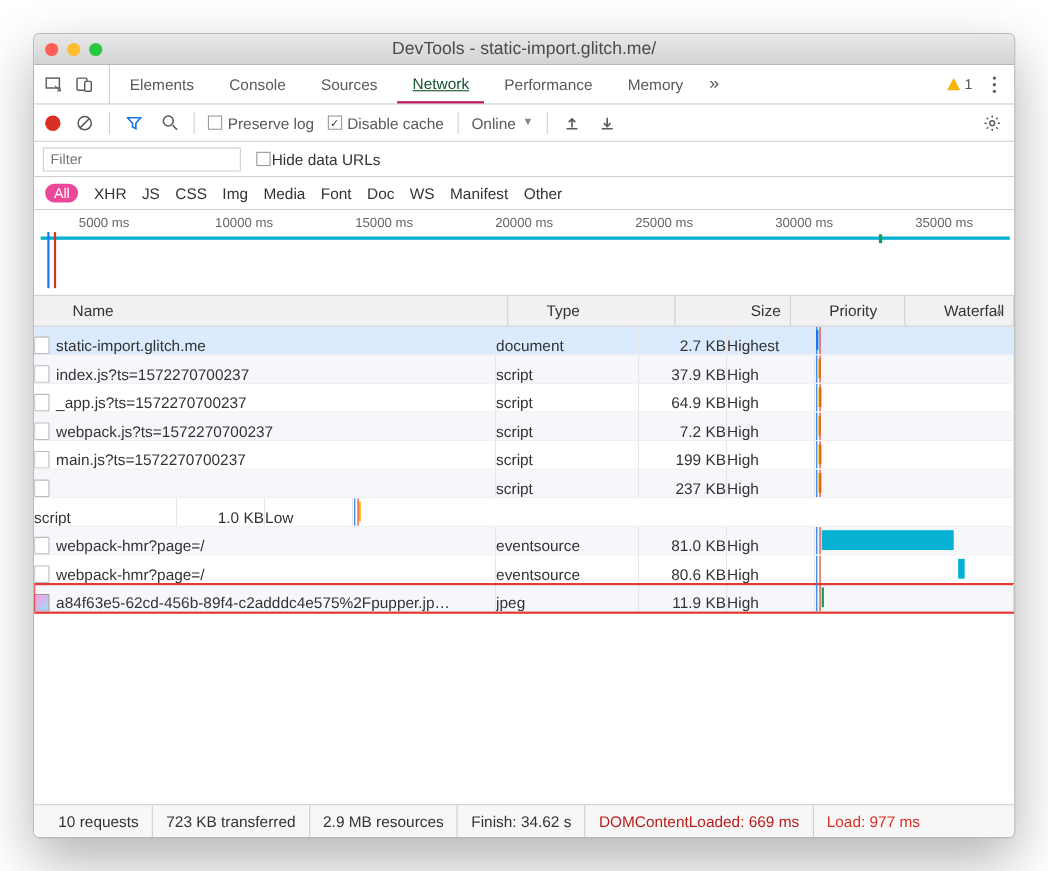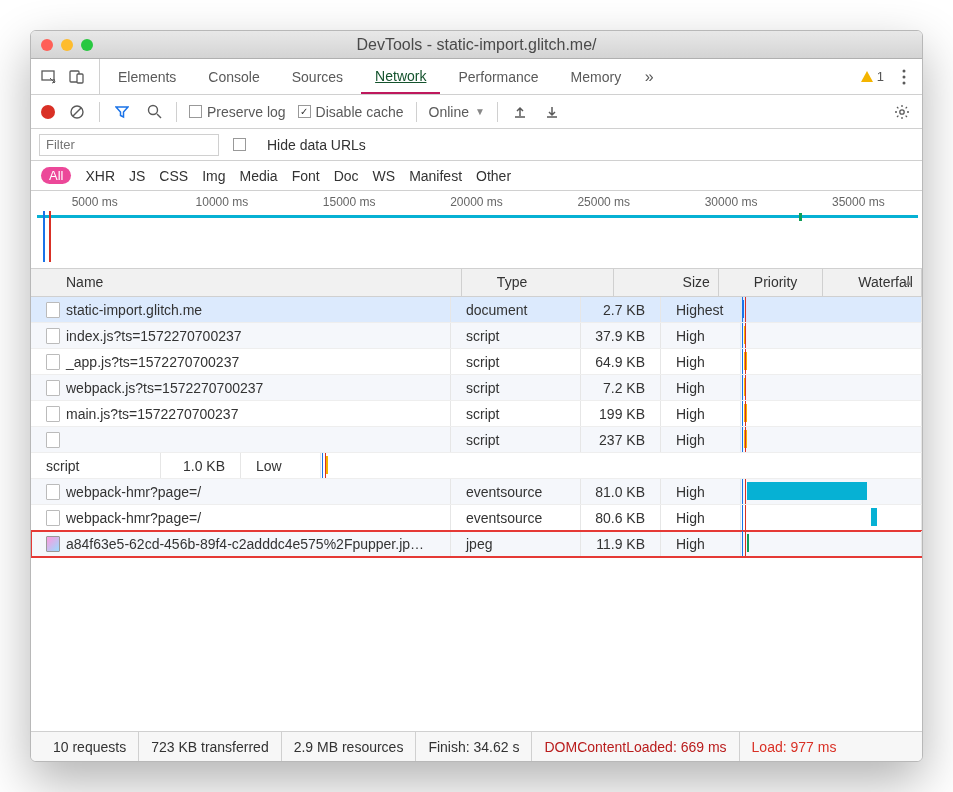--- a/index.html
+++ b/index.html
@@ -31,21 +31,21 @@
 .timeline .bar-line { position:absolute; left:6px; right:4px; top:0; height:3px; background:#06b1d4; }
 .timeline .vline { position:absolute; top:20px; bottom:6px; width:2px; }
 .table-wrap { flex:1; overflow:hidden; display:flex; flex-direction:column; }
 .thead { display:flex; height:28px; background:#f1f1f1; border-bottom:1px solid #d0d0d0; font-size:14px; color:#333; }
 .thead .th { padding:5px 8px; border-right:1px solid #d0d0d0;margin-left:27px; }
 .col-name { width:420px; } .col-type{width:130px;} .col-size{width:80px; text-align:right;} .col-prio{width:80px;} .col-wf{flex:1; position:relative;}
 .tbody { flex:1; overflow:auto; font-size:14px; color:#333; }
 .row { display:flex; height:26px; align-items:center; border-bottom:1px solid #eee; }
 .row:nth-child(odd){ background:#fff; } .row:nth-child(even){background:#f5f7fb;}
 .row.sel { background:#dceafd; }
-.row .td { padding:0 15px; border-right:1px solid #e6e6e6; height:100%; display:flex; align-items:center; overflow:hidden; white-space:nowrap; text-overflow:ellipsis; }
+.row .td { padding:0 0; border-right:1px solid #e6e6e6; height:100%; display:flex; align-items:flex-end; overflow:hidden; white-space:nowrap; text-overflow:ellipsis; }
 .td.col-size { justify-content:flex-end; }
 .file-icon { width:14px; height:16px; border:1px solid #bbb; border-radius:1px; margin-right:6px; flex-shrink:0; background:#fff; }
 .file-icon.img { background:linear-gradient(135deg,#f9d,#9df); border-color:#999; }
 .row.highlighted { outline:2px solid #e53935; outline-offset:-1px; position:relative; z-index:2; }
 .wf-cell { position:relative; height:100%; }
 .wf-mark { position:absolute; top:3px; height:18px; }
 .statusbar { height:30px; border-top:1px solid #d0d0d0; background:#f7f7f7; display:flex; align-items:center; padding:0 10px; font-size:14px; color:#333; gap:0; }
 .statusbar .seg { padding:0 12px; border-right:1px solid #d0d0d0; height:100%; display:flex; align-items:center; }
 .statusbar .seg:last-child { border-right:none; }
 .thead .th.col-wf::after { content:"▲"; font-size:9px; color:#888; position:absolute; right:8px; top:8px; }
@@ -153,21 +153,21 @@
     <span class="icon-btn" style="margin-left:auto;">
         <svg width="16" height="16" viewBox="0 0 16 16">
           <circle cx="8" cy="8" r="2.2" fill="none" stroke="#5a5a5a" stroke-width="1.3"></circle>
           <path d="M8 1v2M8 13v2M1 8h2M13 8h2M3 3l1.4 1.4M11.6 11.6L13 13M3 13l1.4-1.4M11.6 4.4L13 3" stroke="#5a5a5a" stroke-width="1.3"></path>
         </svg>
       </span>
   </div>
 
   <div class="filter-bar">
     <input class="filter-input" placeholder="Filter" style="">
-    <label style="display:flex;align-items:center;gap:21px;color:#333;">
+    <label style="display:flex;align-items:center;gap:1px;color:#333;">
         <span class="chk"></span>
         <span>Hide data URLs</span>
       </label>
   </div>
 
   <div class="type-bar">
     <span class="type-pill">All</span>
     <span>XHR</span>
     <span>JS</span>
     <span>CSS</span>

